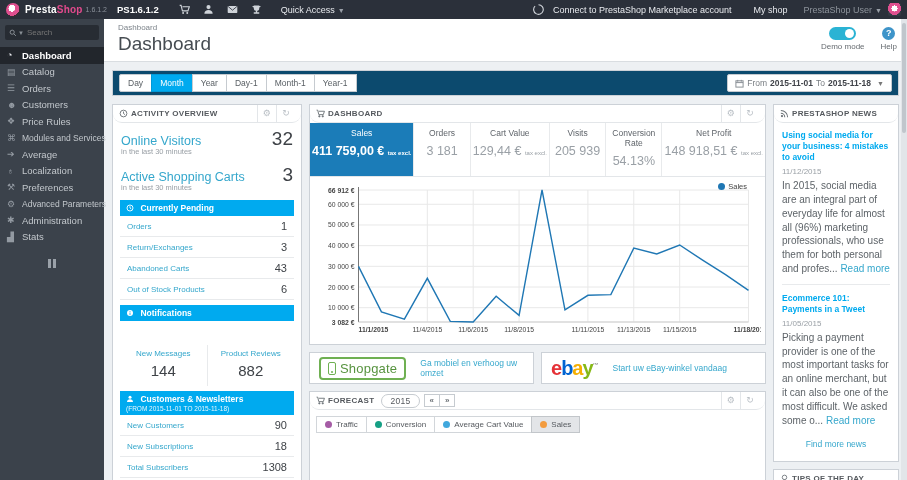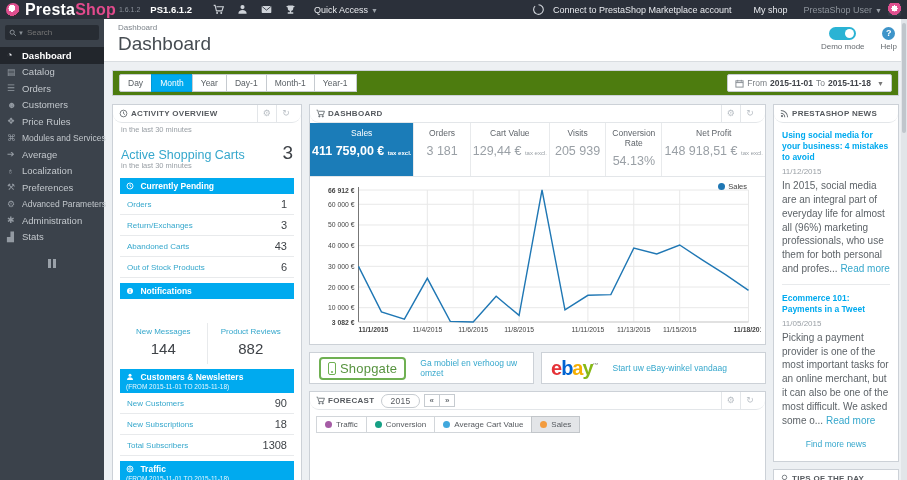--- a/index.html
+++ b/index.html
@@ -1,21 +1,21 @@
 <!DOCTYPE html>
 <html><head>
 <meta charset="utf-8">
 <title>Dashboard</title>
 <style>
   *{box-sizing:border-box;margin:0;padding:0;}
   html,body{width:907px;height:480px;overflow:hidden;font-family:"Liberation Sans",sans-serif;background:#edf0f3;}
   
   .topbar{height:19px;background:#2b303a;display:flex;align-items:center;color:#fff;font-size:9px;padding:0 6px;}
   .topbar .logo-dot{width:14px;height:14px;border-radius:50%;background:radial-gradient(circle at 42% 38%,#fff 0 28%,#e04f8f 29% 62%,#3a2b33 63%);margin-right:5px;flex:0 0 auto;}
-  .brand{font-size:16px;font-weight:bold;letter-spacing:.2px;}
+  .brand{font-size:10px;font-weight:bold;letter-spacing:.2px;}
   .brand .shop{color:#e14a8c;}
   .brand-ver{font-size:7px;color:#8a9099;margin:0 10px 0 3px;}
   .shopname{font-weight:bold;font-size:9.5px;margin-right:14px;}
   .tb-icon{width:24px;text-align:center;color:#cfd3d9;cursor:pointer;}
   .tb-icon svg{width:11px;height:11px;vertical-align:middle;fill:#cfd3d9;}
   .tb-link{color:#e8eaee;margin-left:12px;cursor:pointer;white-space:nowrap;}
   .caret{font-size:7px;color:#9aa0a8;margin-left:3px;}
   .tb-right{margin-left:auto;display:flex;align-items:center;}
   .tb-user{color:#8d939b;margin-left:16px;cursor:pointer;}
   .tb-avatar{width:13px;height:13px;border-radius:2px;background:radial-gradient(circle at 50% 42%,#fff 0 30%,#e04f8f 31% 64%,#343a44 65%);margin-left:6px;cursor:pointer;}
@@ -39,21 +39,21 @@
   .crumb{font-size:8px;color:#7d848b;}
   .c-title{font-size:19px;font-weight:normal;color:#464c52;margin-top:1px;}
   .hdr-tools{position:absolute;right:10px;top:8px;display:flex;gap:16px;}
   .tool{display:flex;flex-direction:column;align-items:center;gap:2px;cursor:pointer;}
   .tool .lbl{font-size:8px;color:#666b70;}
   .toggle{width:27px;height:13px;border-radius:7px;background:#2ab3d4;position:relative;}
   .toggle i{position:absolute;right:2px;top:2px;width:9px;height:9px;border-radius:50%;background:#fff;}
   .help-dot{width:13px;height:13px;border-radius:50%;background:#3e94c9;color:#fff;font-size:9px;font-weight:bold;text-align:center;line-height:13px;}
   
   .c-body{flex:1;padding:8px 8px 0;overflow:hidden;}
-  .datebar{background:#4d7c0f;border:1px solid #ccd1d7;height:26px;display:flex;align-items:center;padding:0 6px;margin-bottom:8px;gap:24px;}
+  .datebar{background:#0c4a6e;border:1px solid #ccd1d7;height:26px;display:flex;align-items:center;padding:0 6px;margin-bottom:8px;gap:24px;}
   .btn-group{display:flex;}
   .fbtn{border:1px solid #c6cbd0;background:#fff;color:#5a6065;font-size:8.5px;padding:3px 8px;margin-left:-1px;cursor:pointer;font-family:"Liberation Sans",sans-serif;}
   .fbtn:first-child{margin-left:0;border-radius:2px 0 0 2px;}
   .fbtn.active{background:#00aaef;border-color:#0099d8;color:#fff;font-weight:normal;}
   .daterange{margin-left:auto;border:1px solid #c6cbd0;border-radius:2px;background:#fff;font-size:8.5px;color:#777c81;padding:3px 7px;display:flex;align-items:center;gap:3px;cursor:pointer;}
   .daterange b{color:#41444a;}
   .daterange svg{width:9px;height:9px;stroke:#8a9096;fill:none;}
   .cols{display:flex;gap:7px;align-items:flex-start;}
   .col-left{width:190px;flex:0 0 auto;}
   .col-mid{flex:1;min-width:0;display:flex;flex-direction:column;}
@@ -287,20 +287,24 @@
                     <path d="M8 4.5V8l2.6 2" stroke-width="1.6"></path>
                   </svg>
                 </span>
               <span>ACTIVITY OVERVIEW</span>
               <span class="p-tools">
                 <span>⚙</span>
                   <span>↻</span>
               </span>
             </div>
             <div class="stat">
+              <div class="row">
+                  <span class="name">Online Visitors</span>
+                  <span class="val">32</span>
+                </div>
               <div class="sub">in the last 30 minutes</div>
             </div>
             <div class="stat">
               <div class="row">
                   <span class="name">Active Shopping Carts</span>
                   <span class="val">3</span>
                 </div>
               <div class="sub">in the last 30 minutes</div>
             </div>
             <div style="padding:0 7px 0">

